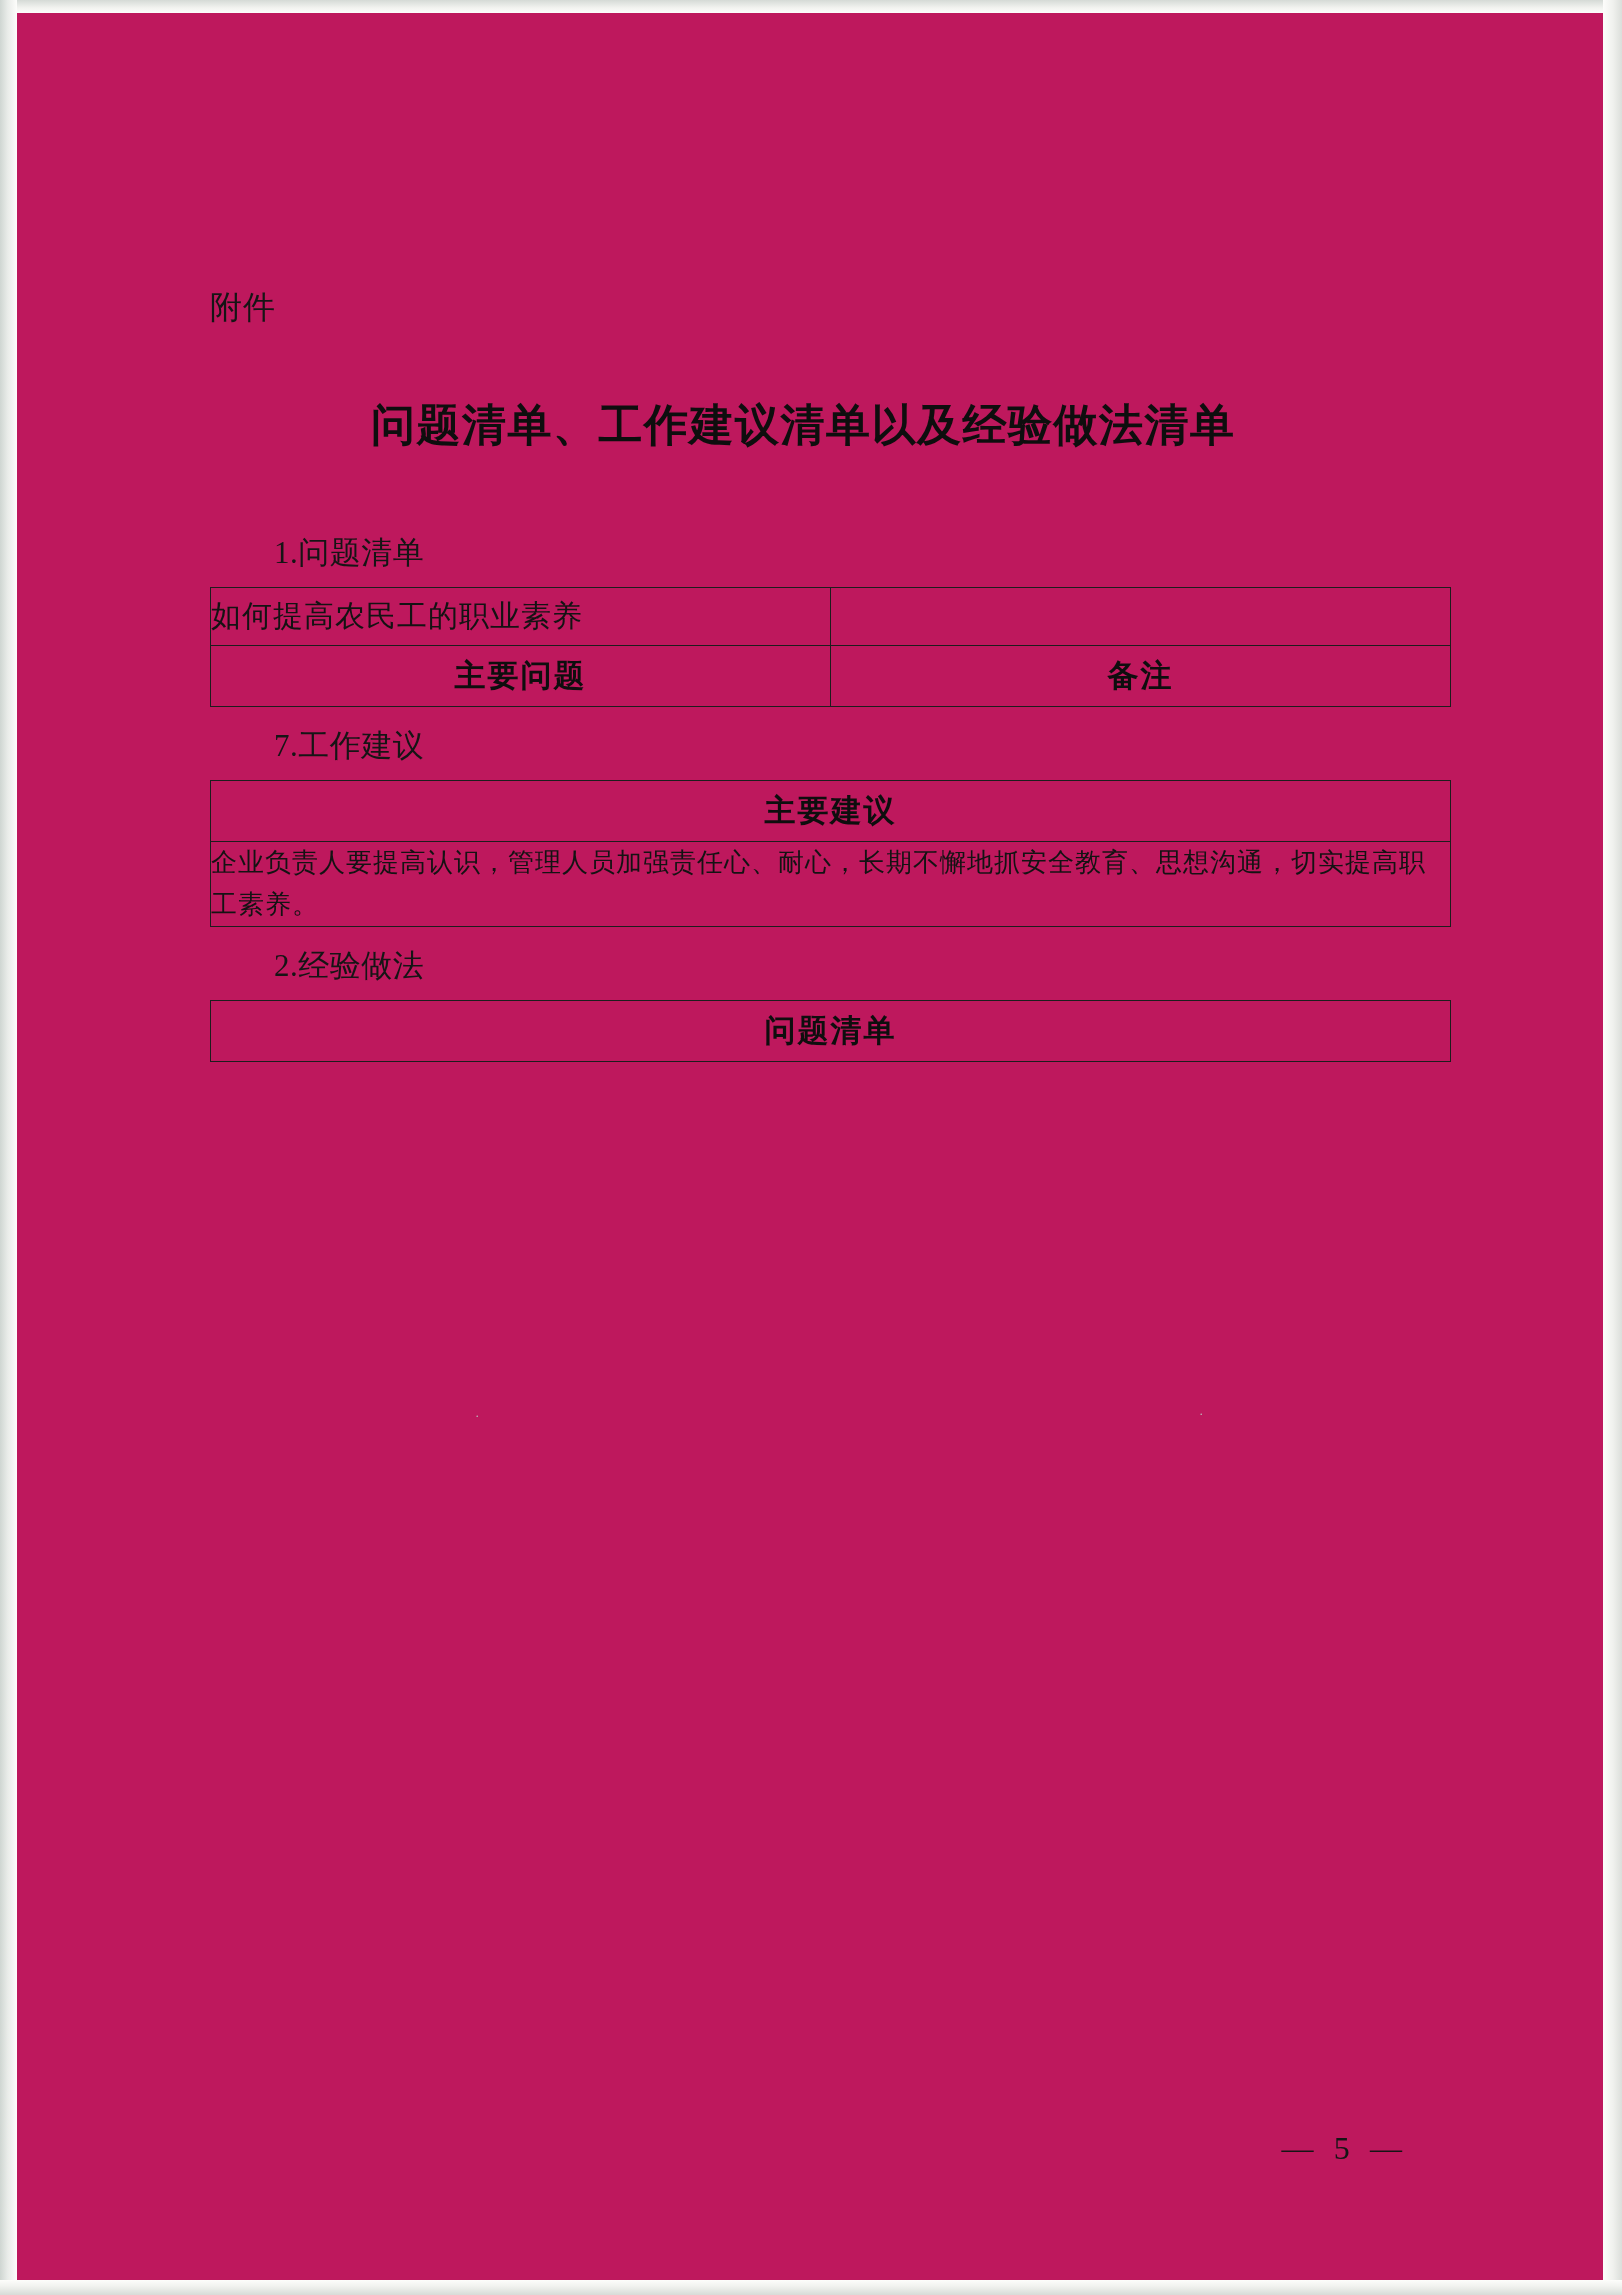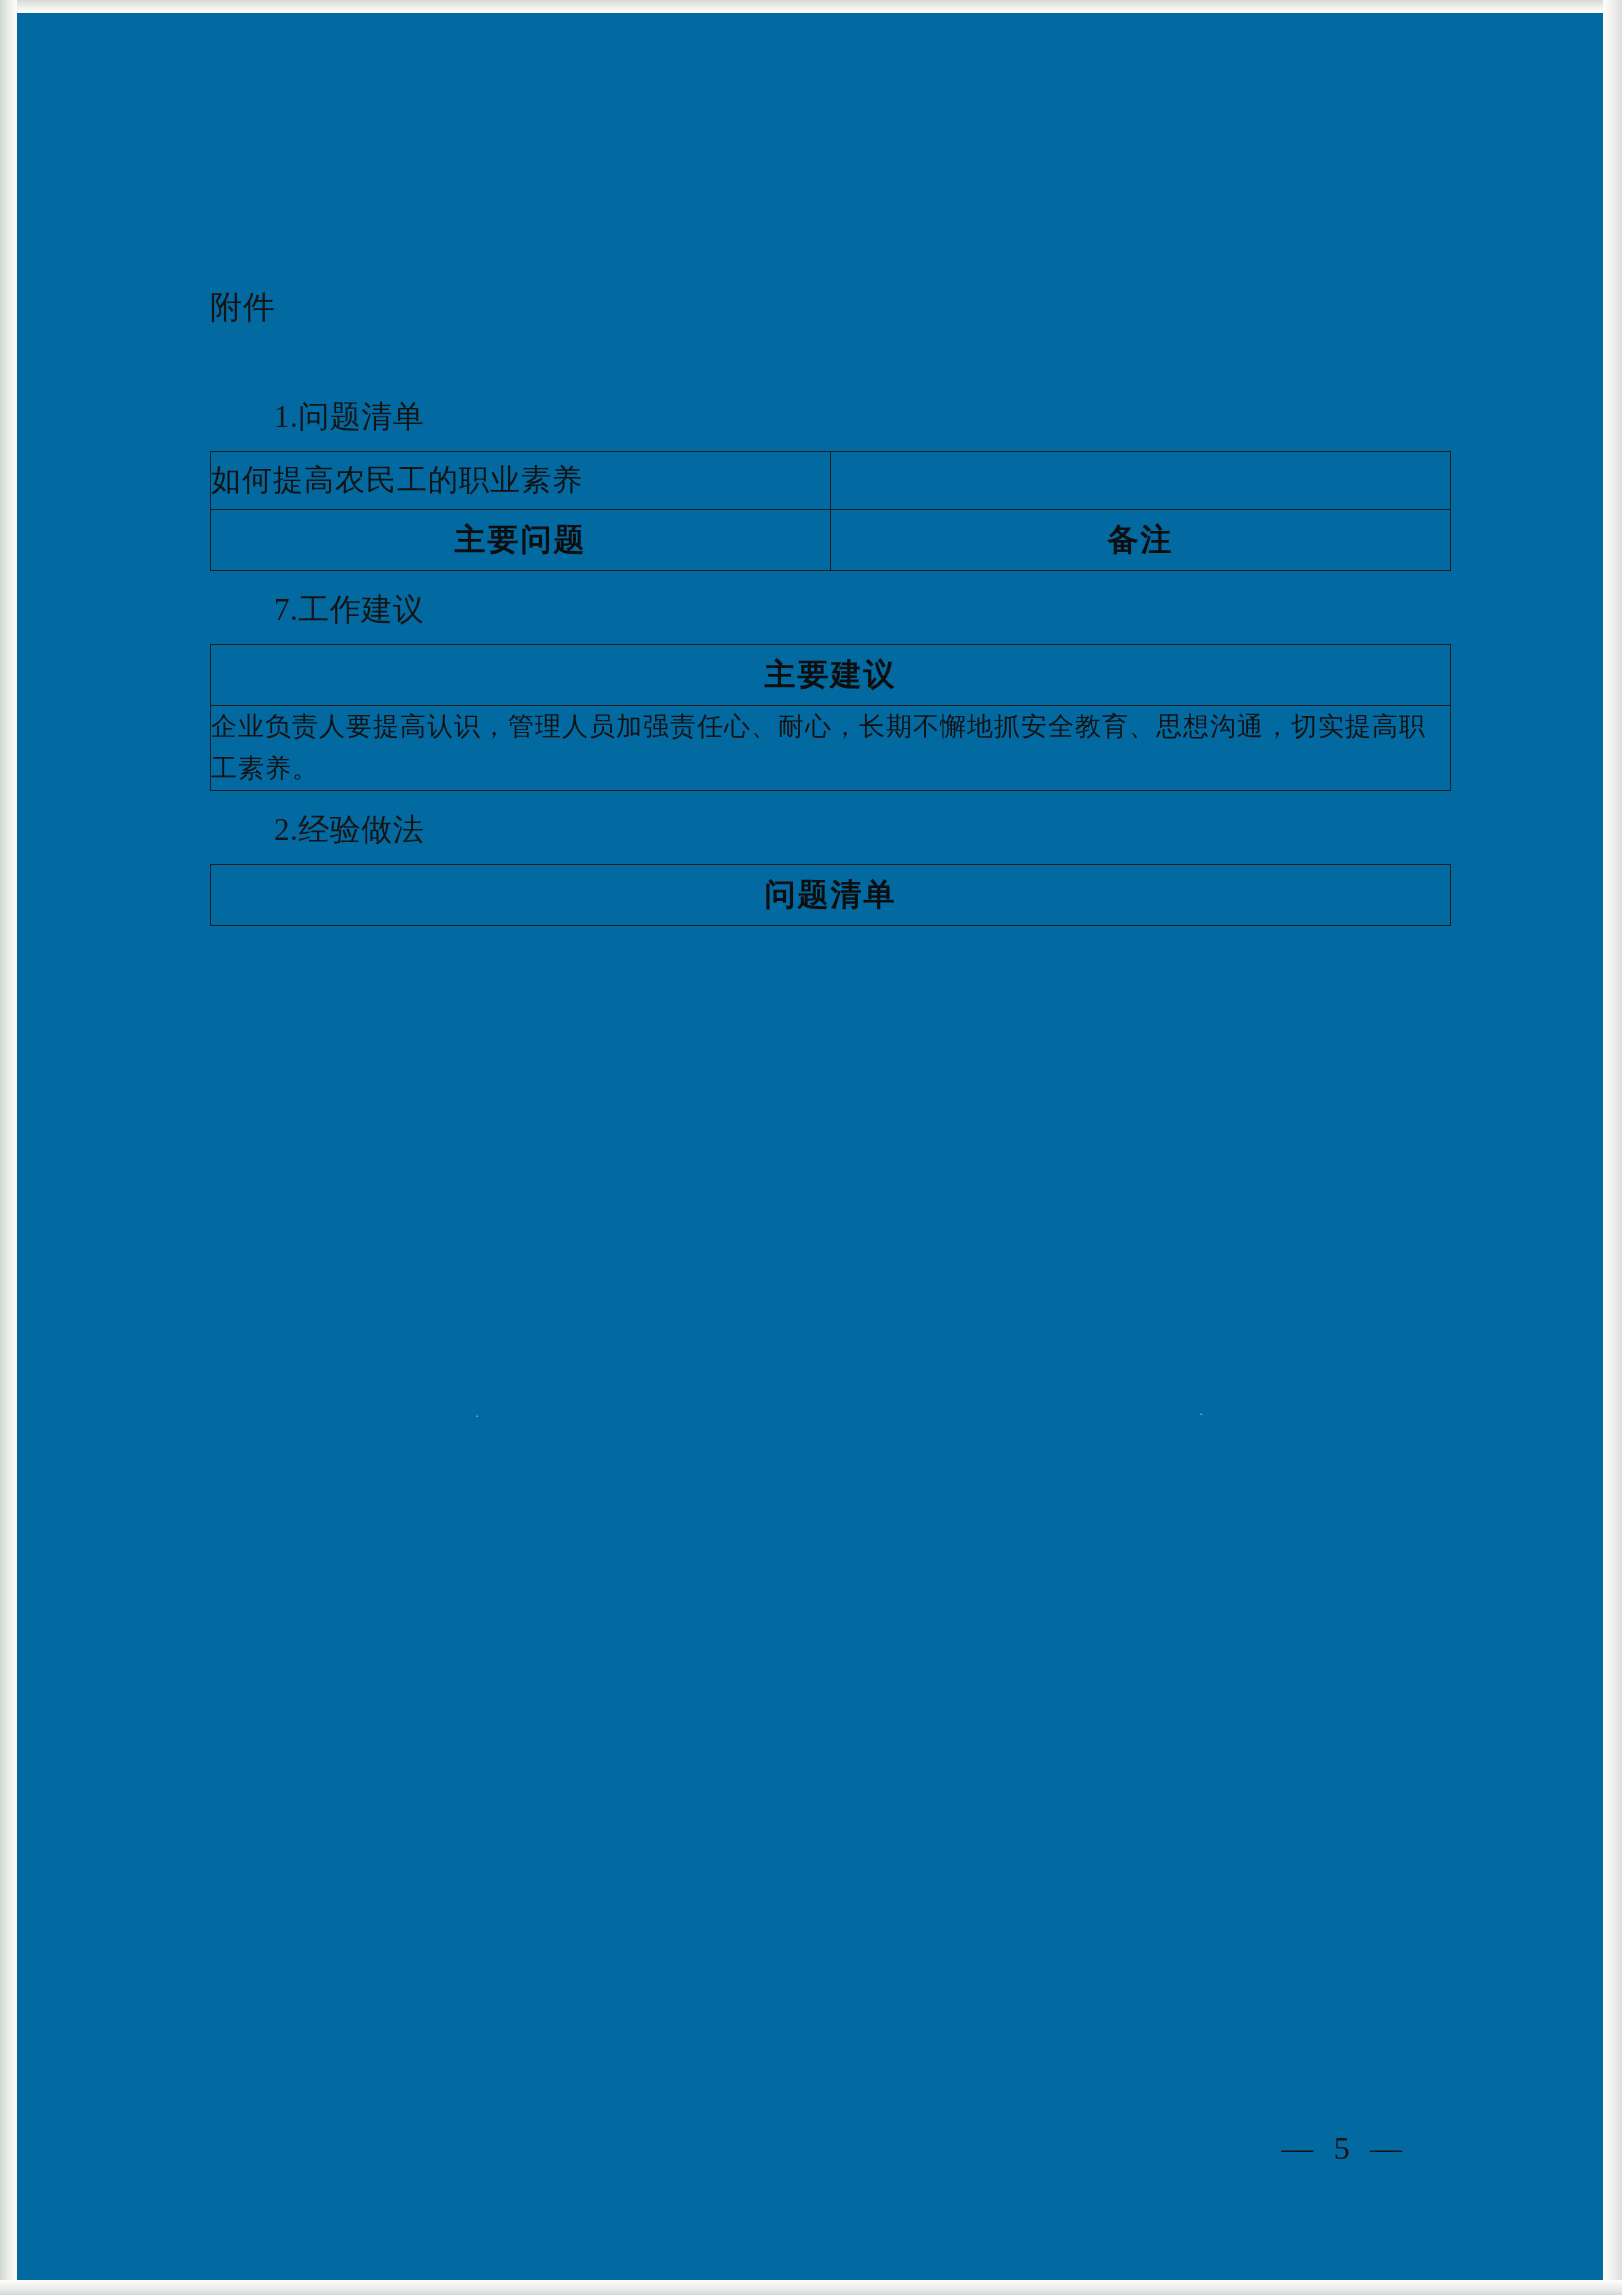--- a/index.html
+++ b/index.html
@@ -8,21 +8,21 @@
     background: #8a8a8a;
   }
   body {
     font-family: "Liberation Serif", "DejaVu Serif", serif;
   }
   .page {
     position: relative;
     width: 1623px;
     height: 2295px;
     margin: 0 auto;
-    background: #0369a1;
+    background: #be185d;
     overflow: hidden;
   }
   
   .scan-edge-left {
     position: absolute;
     left: 0; top: 0;
     width: 17.4px; height: 100%;
     background: linear-gradient(to right, #cfd6d2 0%, #e9ece9 45%, #fdfdfb 100%);
   }
   .scan-edge-right {
@@ -132,20 +132,21 @@
 
   <div class="scan-edge-top"></div>
   <div class="scan-edge-left"></div>
   <div class="scan-edge-right"></div>
   <div class="scan-edge-bottom"></div>
 
   <div class="content">
 
     <div class="attachment-label">附件</div>
 
+    <div class="doc-title">问题清单、工作建议清单以及经验做法清单</div>
 
     <div class="section-label">1.问题清单</div>
 
     <table class="list-table">
       <tbody>
           <tr>
         <td class="td-cell">如何提高农民工的职业素养</td>
         <td class="td-cell td-cell-empty"></td>
       </tr>
       <tr>

